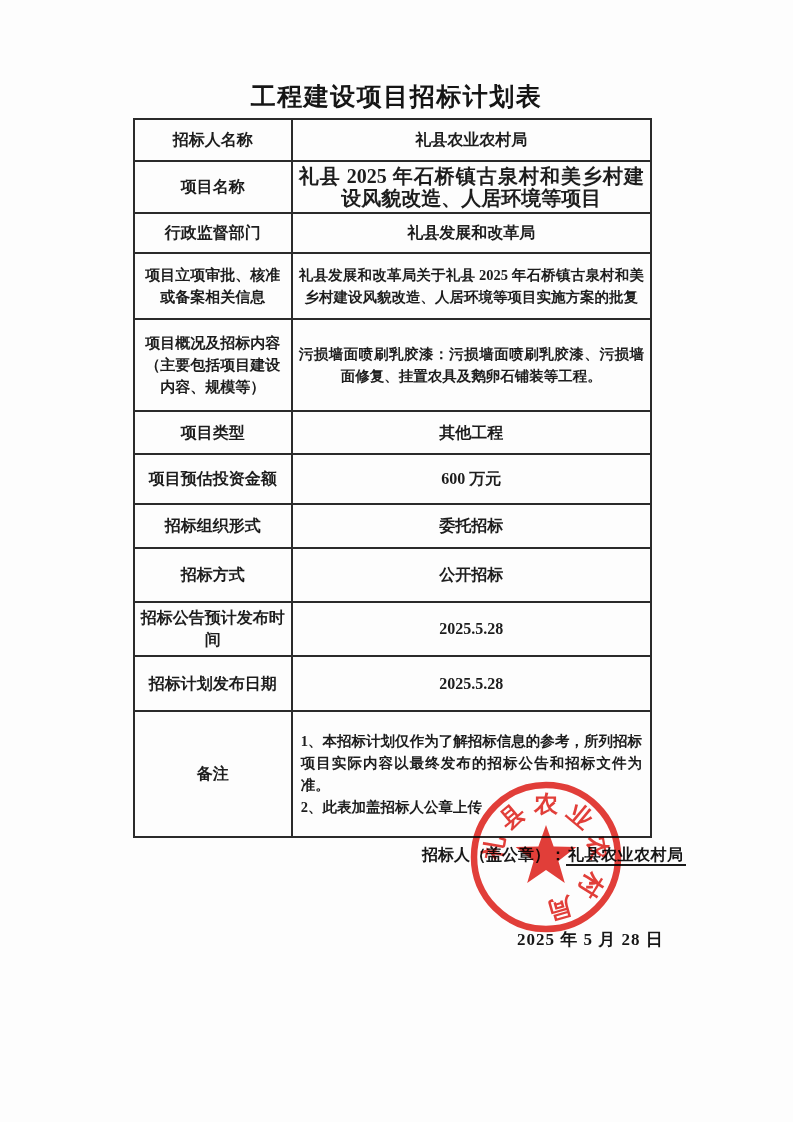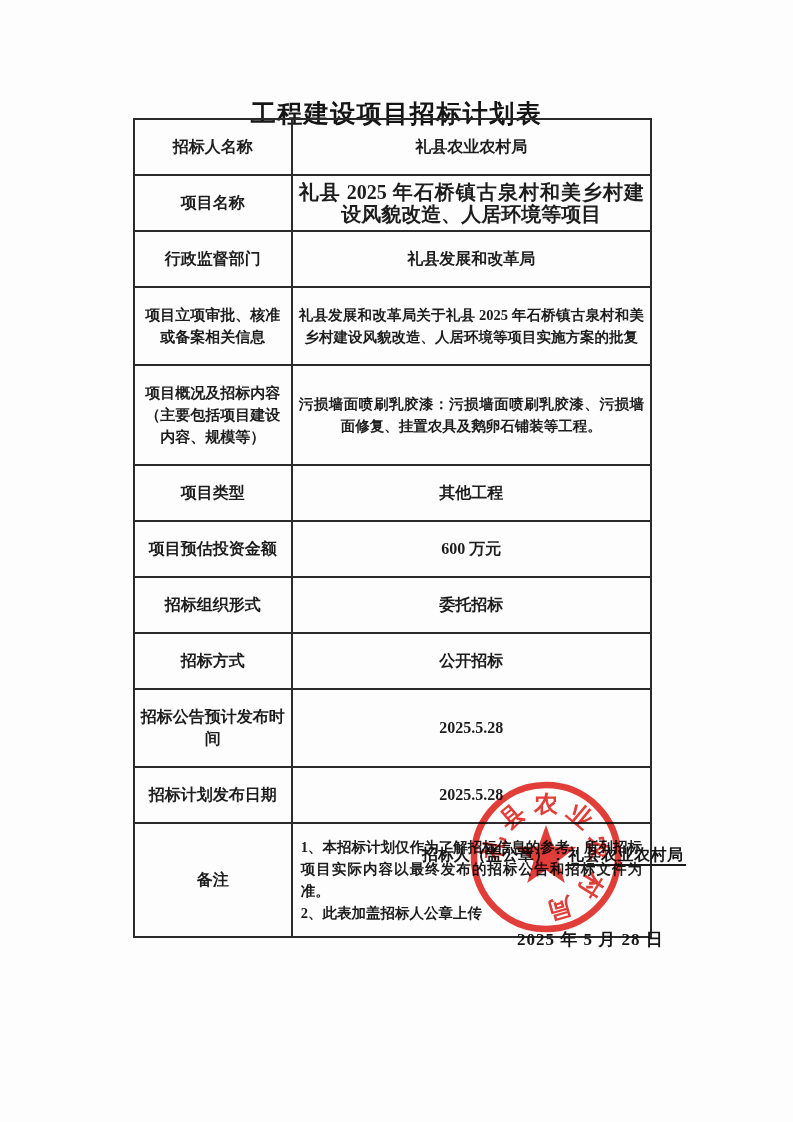--- a/index.html
+++ b/index.html
@@ -8,21 +8,21 @@
     width: 793px; height: 1122px;
     font-family: "Liberation Serif", "DejaVu Serif", serif;
     color: #1d1d1d;
     position: relative;
     overflow: hidden;
   }
   .page { position: absolute; inset: 0; background: #fdfdfd; }
 
   .doc-title {
     position: absolute;
-    top: 97px; left: 0; right: 0;
+    top: 80px; left: 0; right: 0;
     text-align: center;
     font-size: 25px;
     font-weight: 700;
     letter-spacing: 1.5px;
     color: #151515;
   }
 
   table.plan {
     position: absolute;
     left: 133px; top: 118px;
@@ -33,39 +33,39 @@
   table.plan td {
     border: 2px solid #2b2b2b;
     vertical-align: middle;
     font-size: 16px;
     line-height: 22px;
     font-weight: 600;
   }
   td.label {
     width: 151px;
     text-align: center;
-    padding: 16px 4px;
+    padding: 2px 4px;
   }
   td.value {
     width: 344px;
     text-align: center;
     padding: 2px 6px;
   }
   td.label.small { font-size: 15px; }
   td.value.fill {
     text-align: justify;
     text-align-last: center;
     font-size: 20px;
   }
   td.value.fill.tight { font-size: 14.5px; }
   td.value.remark {
     text-align: justify;
     text-align-last: left;
     font-size: 14.5px;
-    padding: 12px 8px;
+    padding: 18px 8px;
   }
   .remark-line { text-align: justify; }
 
   .sign-line {
     position: absolute;
     top: 845px; left: 422px;
     font-size: 16px;
     font-weight: 700;
     white-space: nowrap;
     color: #171717;

